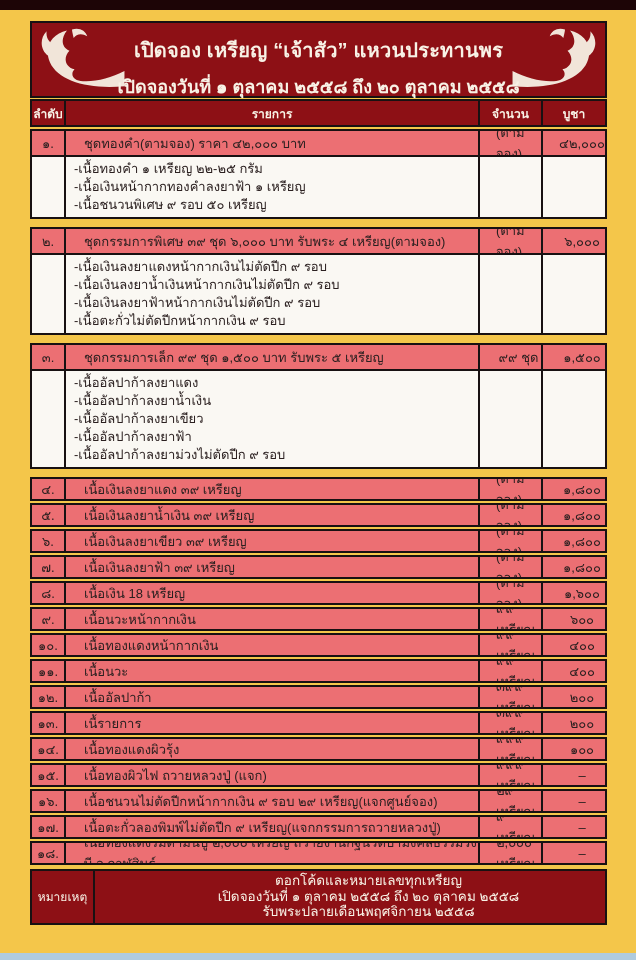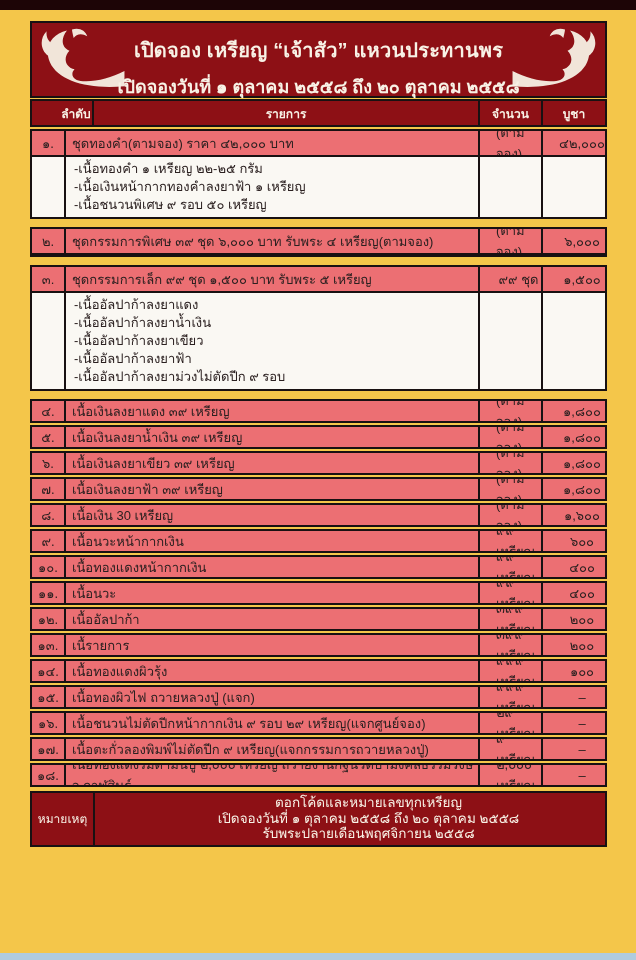--- a/index.html
+++ b/index.html
@@ -22,28 +22,28 @@
   }
   .title-band .t1{margin-top:11px;font-size:20px;font-weight:bold;letter-spacing:.2px;}
   .title-band .t2{margin-top:6px;font-size:18px;font-weight:bold;}
   .flourish{position:absolute;top:4px;width:96px;height:66px;opacity:.95;pointer-events:none;}
   .fl-left{left:3px;}
   .fl-right{right:3px;transform:scaleX(-1);}
 
   
   .grid4{display:grid;grid-template-columns:32px 1fr 63px 64px;}
   .cell{display:flex;align-items:center;justify-content:center;overflow:hidden;}
-  .cell.item{justify-content:flex-start;padding-left:6px;}
+  .cell.item{justify-content:flex-start;padding-left:18px;}
   .cell + .cell{border-left:2px solid var(--border,#181112);}
 
   
   .head-row{
     border:2px solid var(--border,#181112);margin-top:1px;margin-bottom:2px;
     background:var(--band,#8D1015);color:var(--text_light,#F8F2E6);
-    font-size:12px;font-weight:bold;padding-left:28px;
+    font-size:12px;font-weight:bold;
   }
   .head-row .cell{height:24px;justify-content:center;padding-left:0;}
 
   
   .row{border:2px solid var(--border,#181112);margin-bottom:2px;background:var(--row_bg,#EC6F73);}
   .row.group{margin-bottom:8px;}
   .row .main-line{background:var(--row_bg,#EC6F73);color:var(--text_dark,#2B2020);font-size:13px;}
   .row.simple .main-line .cell{height:20px;}
   .row.group .main-line .cell{height:24px;}
   .row.group .main-line{border-bottom:2px solid var(--border,#181112);}
@@ -119,20 +119,28 @@
       </div>
       <div class="row group">
     <div class="main-line grid4">
       <div class="cell no">๒.</div>
       <div class="cell item">ชุดกรรมการพิเศษ ๓๙ ชุด ๖,๐๐๐ บาท รับพระ ๔ เหรียญ(ตามจอง)</div>
       <div class="cell qty">(ตามจอง)</div>
       <div class="cell price">๖,๐๐๐</div>
     </div>
   <div class="detail grid4">
           <div class="cell no"></div>
+          <div class="cell">
+            <div class="lines">
+              <div>-เนื้อเงินลงยาแดงหน้ากากเงินไม่ตัดปีก ๙ รอบ</div>
+              <div>-เนื้อเงินลงยาน้ำเงินหน้ากากเงินไม่ตัดปีก ๙ รอบ</div>
+              <div>-เนื้อเงินลงยาฟ้าหน้ากากเงินไม่ตัดปีก ๙ รอบ</div>
+              <div>-เนื้อตะกั่วไม่ตัดปีกหน้ากากเงิน ๙ รอบ</div>
+            </div>
+          </div>
           <div class="cell qty"></div>
           <div class="cell price"></div>
         </div>
       </div>
       <div class="row group">
     <div class="main-line grid4">
       <div class="cell no">๓.</div>
       <div class="cell item">ชุดกรรมการเล็ก ๙๙ ชุด ๑,๕๐๐ บาท รับพระ ๕ เหรียญ</div>
       <div class="cell qty">๙๙ ชุด</div>
       <div class="cell price">๑,๕๐๐</div>
@@ -180,21 +188,21 @@
     <div class="main-line grid4">
       <div class="cell no">๗.</div>
       <div class="cell item">เนื้อเงินลงยาฟ้า ๓๙ เหรียญ</div>
       <div class="cell qty">(ตามจอง)</div>
       <div class="cell price">๑,๘๐๐</div>
     </div>
   </div>
       <div class="row simple">
     <div class="main-line grid4">
       <div class="cell no">๘.</div>
-      <div class="cell item">เนื้อเงิน 30 เหรียญ</div>
+      <div class="cell item">เนื้อเงิน 18 เหรียญ</div>
       <div class="cell qty">(ตามจอง)</div>
       <div class="cell price">๑,๖๐๐</div>
     </div>
   </div>
       <div class="row simple">
     <div class="main-line grid4">
       <div class="cell no">๙.</div>
       <div class="cell item">เนื้อนวะหน้ากากเงิน</div>
       <div class="cell qty">๙๙ เหรียญ</div>
       <div class="cell price">๖๐๐</div>

